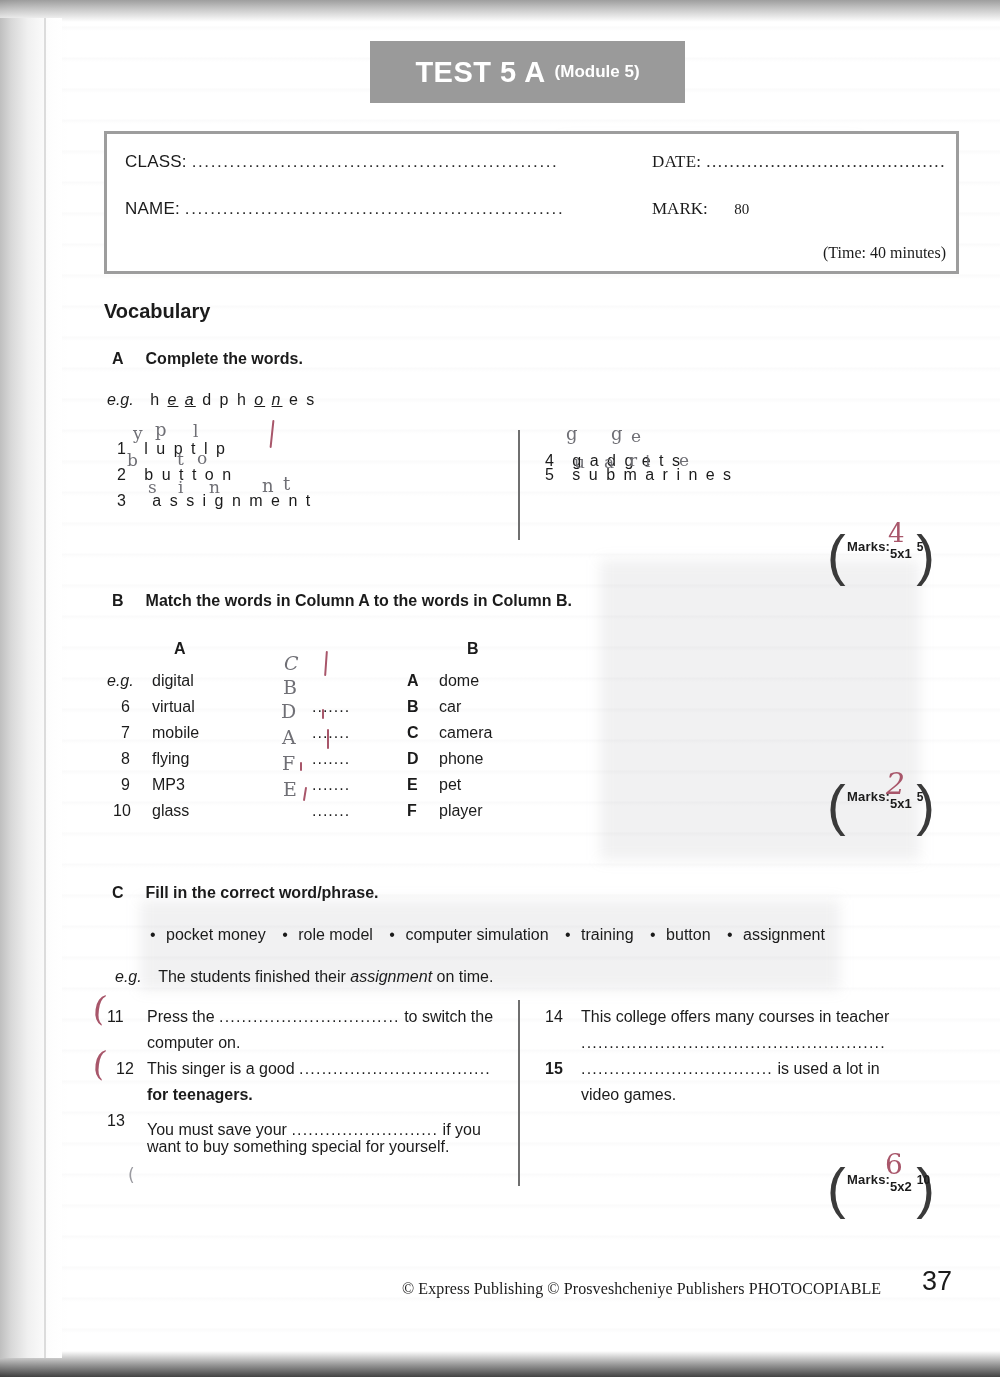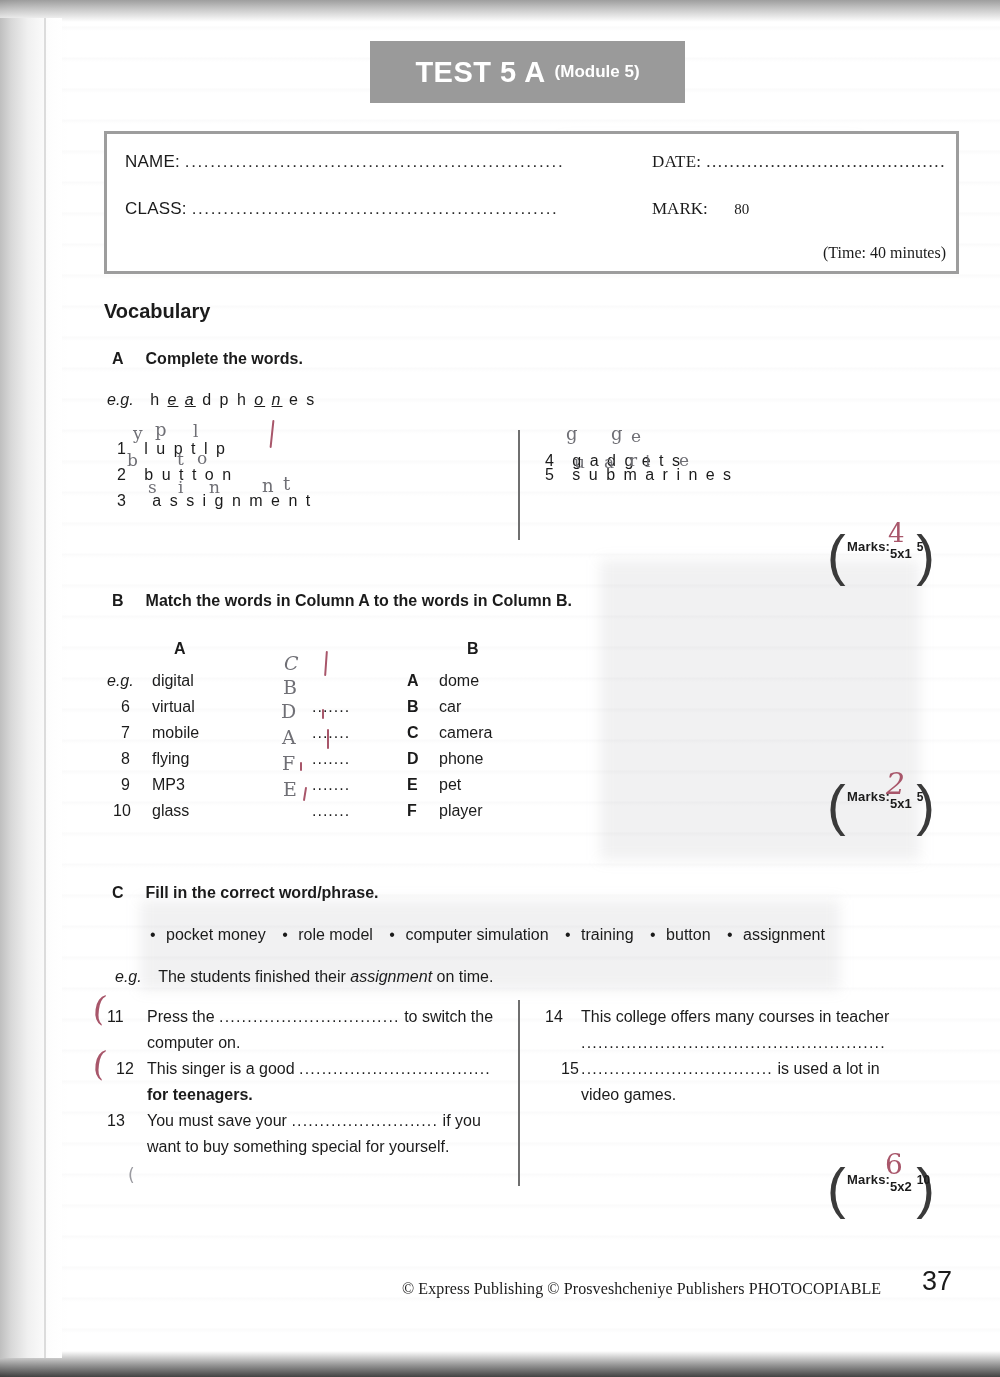--- a/index.html
+++ b/index.html
@@ -238,26 +238,26 @@
 
   <div class="title-banner">
     <span class="title-main">TEST 5 A</span>
     <span class="title-sub">(Module 5)</span>
   </div>
 
   <div class="info-box">
 
     <div class="info-left">
       <div class="field-row">
+        <span class="field-label">CLASS:</span>
+        <span class="dots">..........................................................</span>
+      </div>
+      <div class="field-row">
         <span class="field-label">NAME:</span>
         <span class="dots">............................................................</span>
-      </div>
-      <div class="field-row">
-        <span class="field-label">CLASS:</span>
-        <span class="dots">..........................................................</span>
       </div>
     </div>
 
     <div class="info-right">
       <div class="field-row">
         <span class="field-label">DATE:</span>
         <span class="dots">.........................................</span>
       </div>
       <div class="mark-row">
         <span class="field-label">MARK:</span>
@@ -434,32 +434,32 @@
   </div>
 
   <div class="t" style="left:45px;top:1040px;width:400px;">
     <span style="position:absolute;left:0;margin-left:9px;">12</span>
     <span style="position:absolute;left:40px;white-space:nowrap;"><span>This singer is a good </span><span style="letter-spacing:1.2px;">..................................</span></span>
     <span style="position:absolute;left:40px;top:26px;font-weight:bold;">for teenagers.</span>
   </div>
 
   <div class="t" style="left:45px;top:1092px;width:410px;">
     <span style="position:absolute;left:0;">13</span>
-    <span style="position:absolute;left:40px;white-space:nowrap;"><span>You must save your </span><span style="letter-spacing:1.2px;">..........................</span><span> if you</span></span>
+    <span style="position:absolute;left:40px;white-space:nowrap;margin-top:9px;"><span>You must save your </span><span style="letter-spacing:1.2px;">..........................</span><span> if you</span></span>
     <span style="position:absolute;left:40px;top:26px;white-space:nowrap;">want to buy something special for yourself.</span>
   </div>
 
   <div class="t" style="left:483px;top:988px;width:420px;">
     <span style="position:absolute;left:0;">14</span>
     <span style="position:absolute;left:36px;white-space:nowrap;">This college offers many courses in teacher</span>
     <span style="position:absolute;left:36px;top:26px;letter-spacing:1.2px;">......................................................</span>
   </div>
 
   <div class="t" style="left:483px;top:1040px;width:420px;">
-    <span style="position:absolute;left:16px;">15</span>
+    <span style="position:absolute;left:0;font-weight:bold;">15</span>
     <span style="position:absolute;left:36px;white-space:nowrap;"><span style="letter-spacing:1.2px;">..................................</span><span> is used a lot in</span></span>
     <span style="position:absolute;left:36px;top:26px;">video games.</span>
   </div>
 
   <div class="marks" style="left:765px;top:1145px;">
     <span class="paren-l">(</span>
     <span class="paren-r">)</span>
     <span class="marks-inner">
       <span class="marks-col-l">
         <span class="marks-word">Marks:</span>

